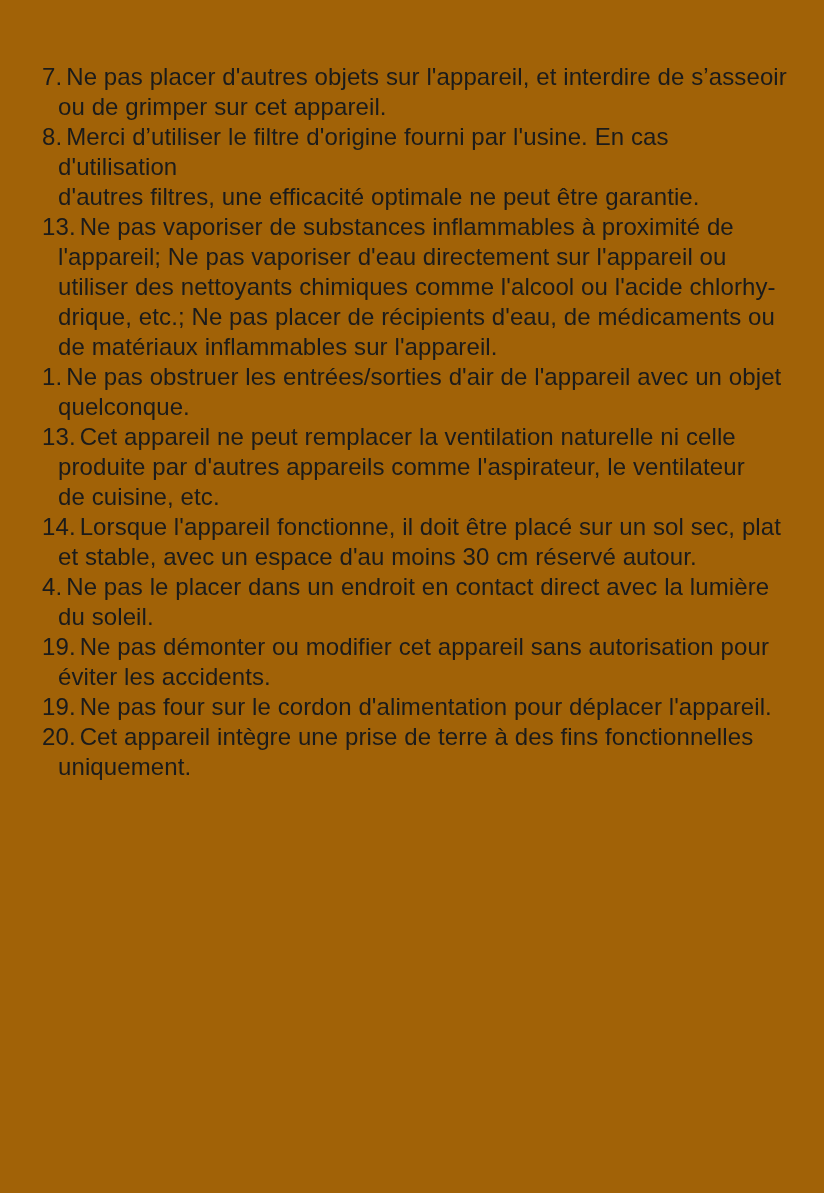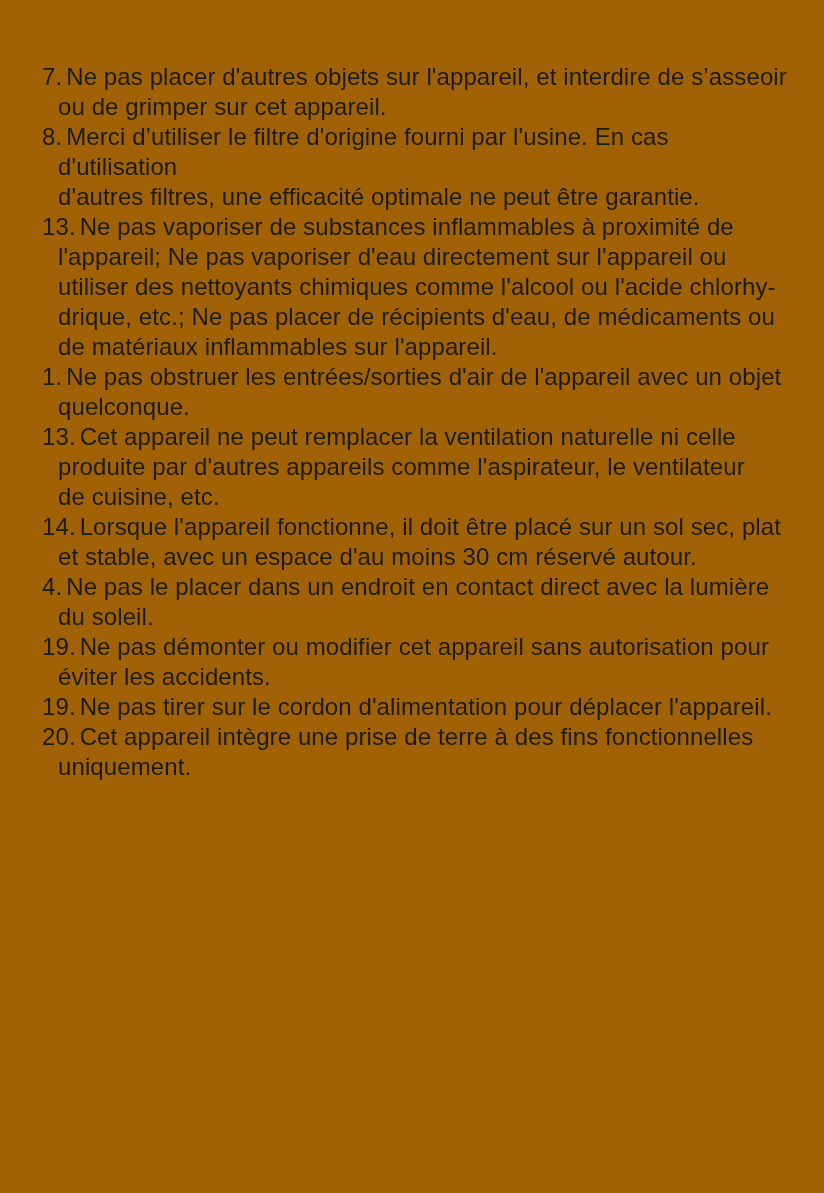--- a/index.html
+++ b/index.html
@@ -45,16 +45,16 @@
 <div class="page">
   <div class="list">
       <div class="item"><span class="num">7.</span><span class="txt">Ne pas placer d'autres objets sur l'appareil, et interdire de s’asseoir<br>ou de grimper sur cet appareil.</span></div>
       <div class="item"><span class="num">8.</span><span class="txt">Merci d’utiliser le filtre d'origine fourni par l'usine. En cas d'utilisation<br>d'autres filtres, une efficacité optimale ne peut être garantie.</span></div>
       <div class="item"><span class="num">13.</span><span class="txt">Ne pas vaporiser de substances inflammables à proximité de<br>l'appareil; Ne pas vaporiser d'eau directement sur l'appareil ou<br>utiliser des nettoyants chimiques comme l'alcool ou l'acide chlorhy-<br>drique, etc.; Ne pas placer de récipients d'eau, de médicaments ou<br>de matériaux inflammables sur l'appareil.</span></div>
       <div class="item"><span class="num">1.</span><span class="txt">Ne pas obstruer les entrées/sorties d'air de l'appareil avec un objet<br>quelconque.</span></div>
       <div class="item"><span class="num">13.</span><span class="txt">Cet appareil ne peut remplacer la ventilation naturelle ni celle<br>produite par d'autres appareils comme l'aspirateur, le ventilateur<br>de cuisine, etc.</span></div>
       <div class="item"><span class="num">14.</span><span class="txt">Lorsque l'appareil fonctionne, il doit être placé sur un sol sec, plat<br>et stable, avec un espace d'au moins 30 cm réservé autour.</span></div>
       <div class="item"><span class="num">4.</span><span class="txt">Ne pas le placer dans un endroit en contact direct avec la lumière<br>du soleil.</span></div>
       <div class="item"><span class="num">19.</span><span class="txt">Ne pas démonter ou modifier cet appareil sans autorisation pour<br>éviter les accidents.</span></div>
-      <div class="item"><span class="num">19.</span><span class="txt">Ne pas tirer sur le cordon d'alimentation pour déplacer l'appareil.</span></div>
+      <div class="item"><span class="num">19.</span><span class="txt">Ne pas four sur le cordon d'alimentation pour déplacer l'appareil.</span></div>
       <div class="item"><span class="num">20.</span><span class="txt">Cet appareil intègre une prise de terre à des fins fonctionnelles<br>uniquement.</span></div>
     </div>
 </div>
 
 </body></html>

